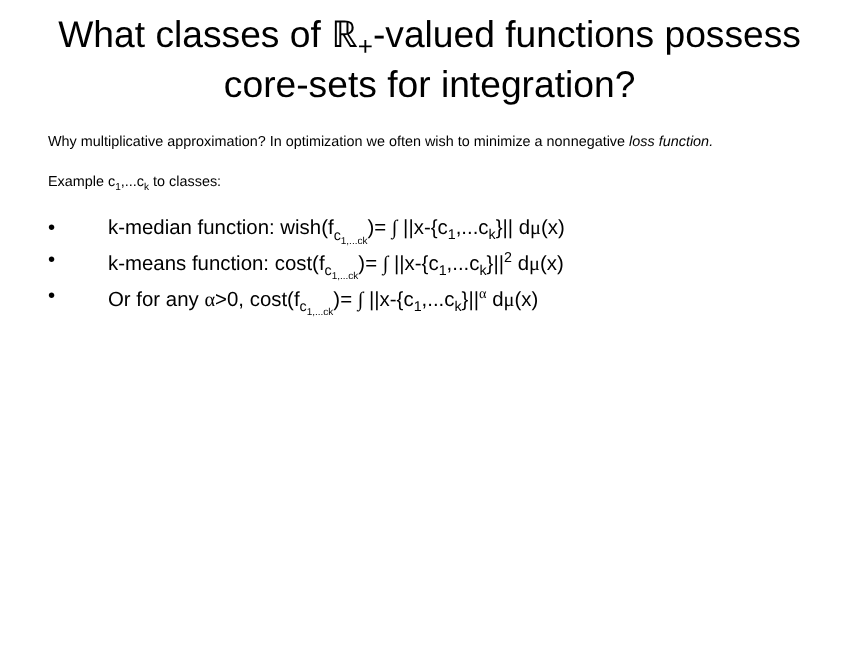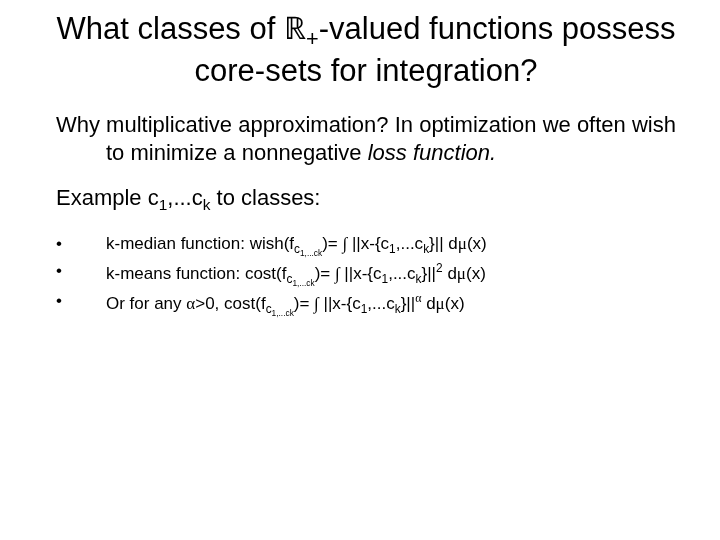--- a/index.html
+++ b/index.html
@@ -7,34 +7,33 @@
     padding: 0;
     width: 720px;
     height: 540px;
     font-family: Arial, Helvetica, sans-serif;
     background: #fff;
     color: #000;
     box-sizing: border-box;
   }
   .slide {
     padding: 10px 44px 20px 40px;
-    margin-left: 16px;
   }
   .title {
     font-size: 31px;
     text-align: center;
     line-height: 1.2;
     margin-bottom: 22px;
     font-weight: normal;
   }
   .double-r {
     font-family: "Times New Roman", serif;
   }
   .content p {
-    font-size: 22px;
+    font-size: 12px;
     line-height: 1.25;
     margin: 0 0  18px 0;
   }
   .indent {
     padding-left: 50px;
     text-indent: -50px;
   }
   .content .para {
     margin-bottom: 18px;
   }

